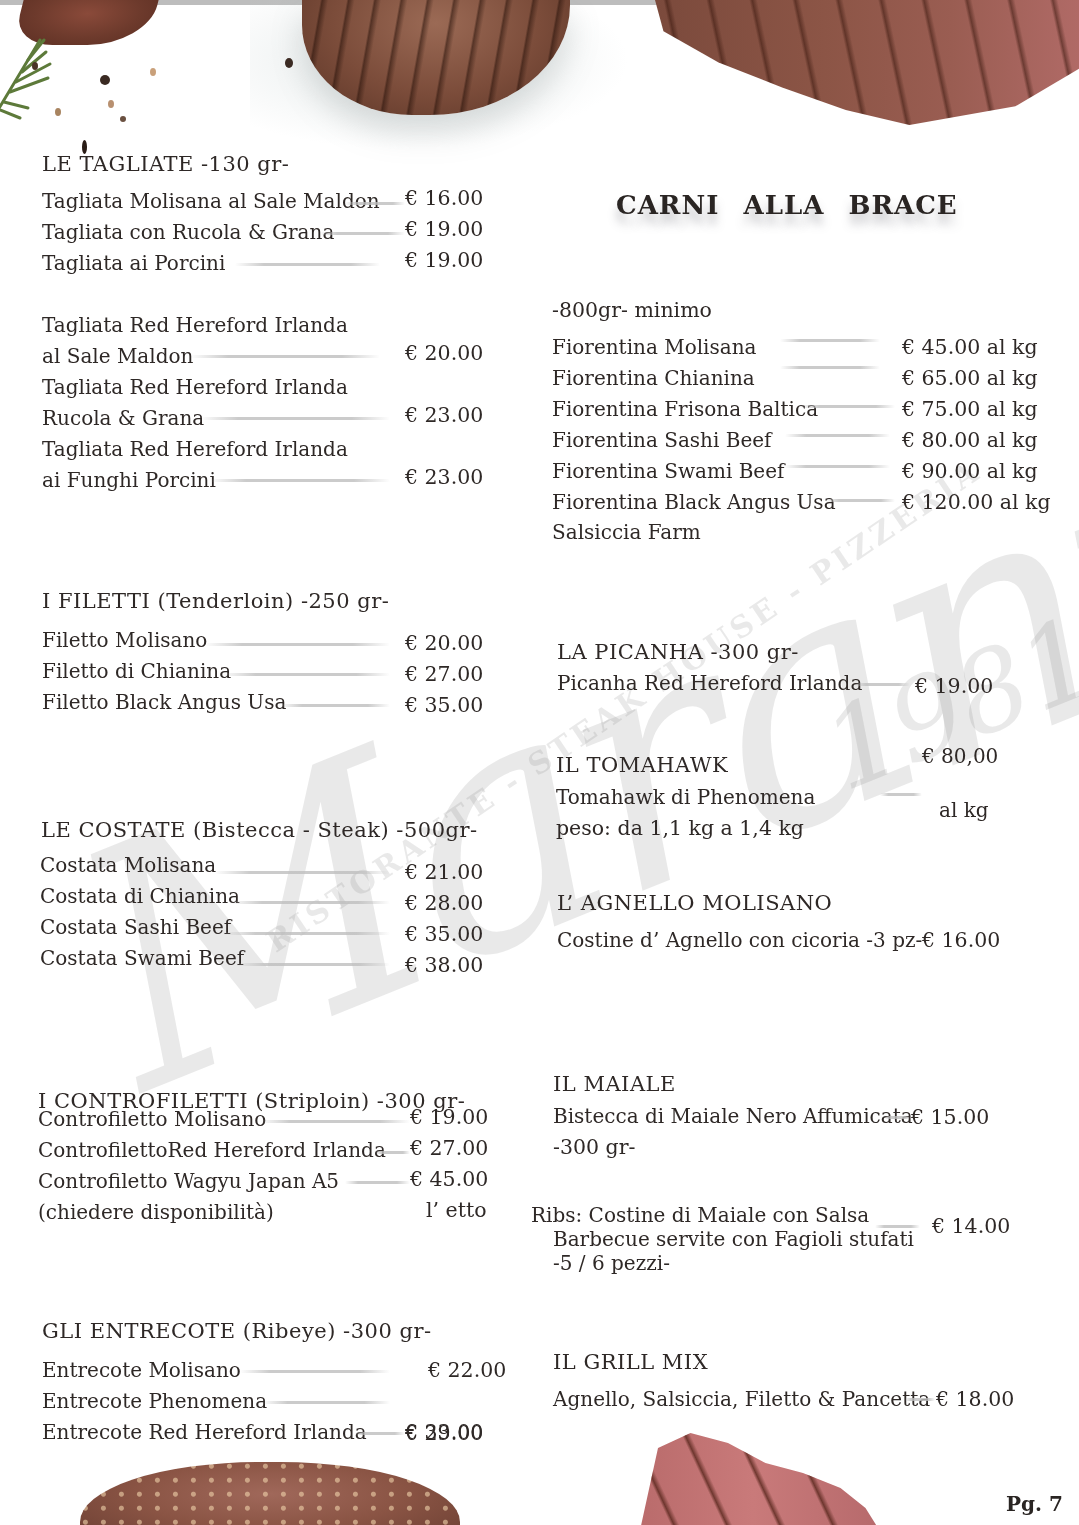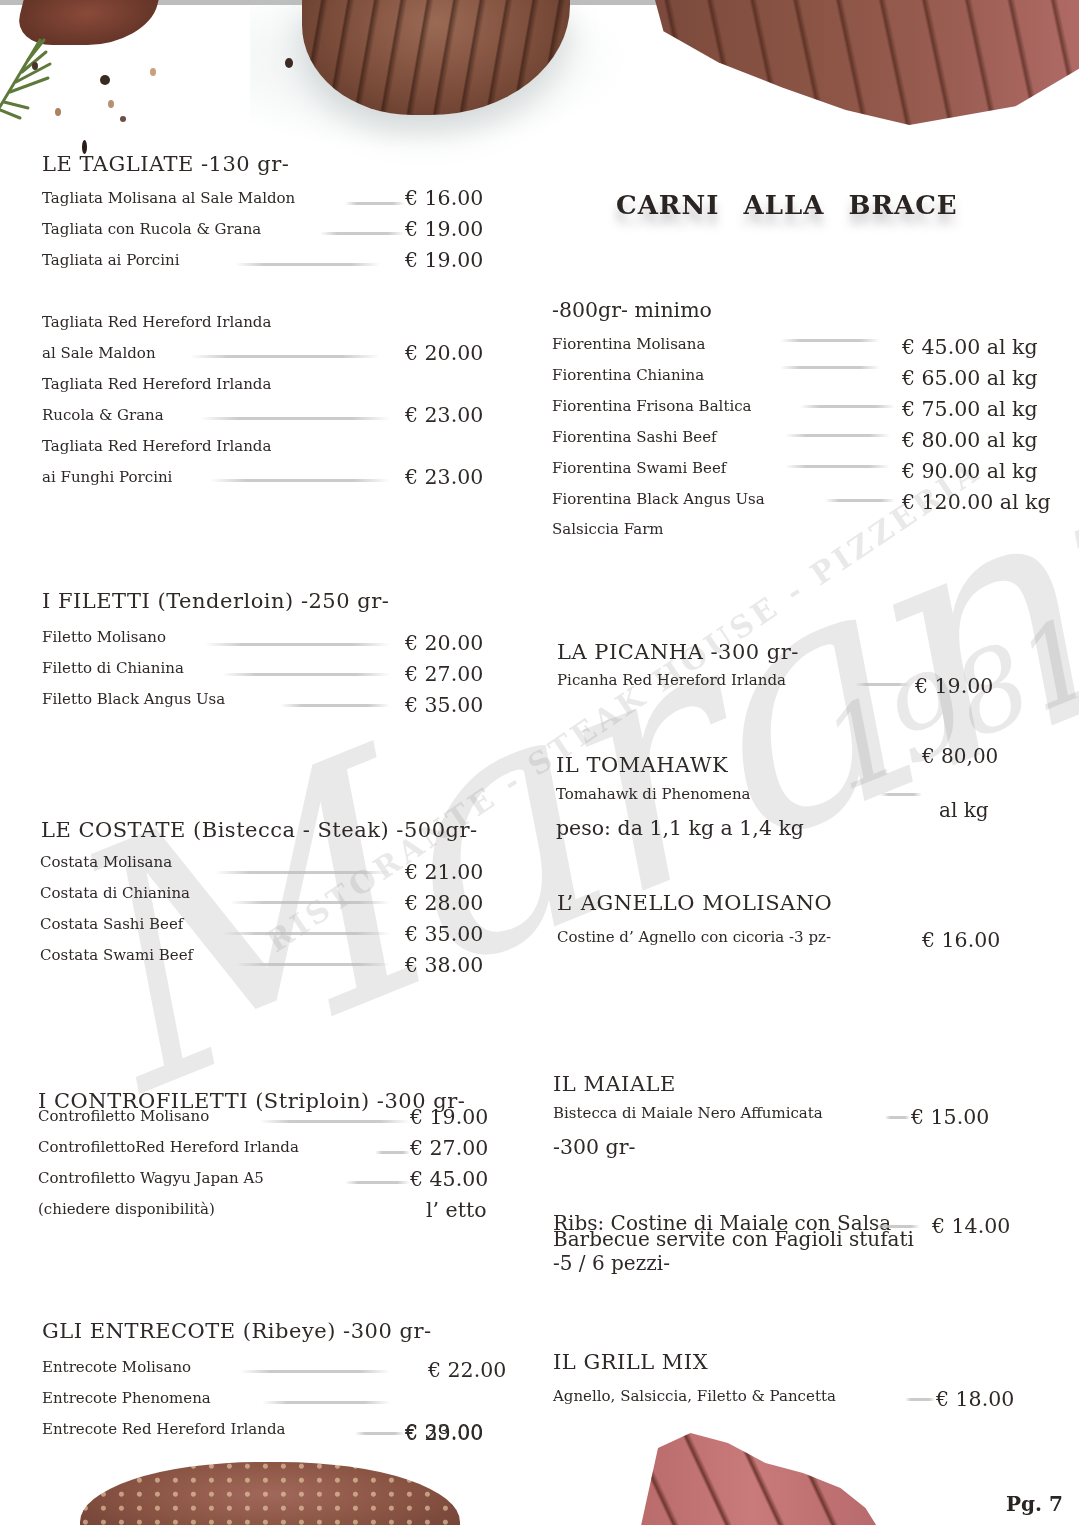--- a/index.html
+++ b/index.html
@@ -72,21 +72,21 @@
     .wm-tagline {
       left: 260px; top: 930px; font-size: 30px; letter-spacing: 4px; font-weight: bold;
       transform: rotate(-34deg); transform-origin: 0 0;
       color: rgba(120,120,120,0.16);
       white-space: nowrap;
     }
 
     
     .abs { position: absolute; white-space: nowrap; }
     .heading { font-size: 21px; letter-spacing: 0.5px; color: #2e2826; }
-    .item { font-size: 15px; color: #2e2826; }
+    .item { font-size: 20px; color: #2e2826; }
     .price { font-size: 20.5px; color: #2e2826; }
     .sub { font-size: 20.5px; color: #2e2826; }
     .leader {
       position: absolute; height: 3px;
       background: linear-gradient(90deg, rgba(200,200,200,0) 0%, rgba(190,190,190,0.8) 20%, rgba(190,190,190,0.8) 80%, rgba(200,200,200,0) 100%);
       border-radius: 2px;
     }
     .main-title {
       left: 616px; top: 190px; font-size: 26px; font-weight: bold; letter-spacing: 1px;
       color: #2a2523; word-spacing: 14px;
@@ -268,21 +268,21 @@
   <div class="abs heading" style="left:557px;top:891px;">L’ AGNELLO  MOLISANO</div>
   <div class="abs item" style="left:557px;top:928px;">Costine d’ Agnello con cicoria -3 pz-</div>
   <div class="abs price" style="left:922px;top:928px;">€ 16.00</div>
 
   <div class="abs heading" style="left:553px;top:1072px;">IL   MAIALE</div>
   <div class="abs item" style="left:553px;top:1104px;">Bistecca di Maiale Nero Affumicata</div>
   <div class="leader" style="left:885px;top:1116px;width:25px;"></div>
   <div class="abs price" style="left:904px;top:1105px;margin-left:7px;">€ 15.00</div>
   <div class="abs sub" style="left:553px;top:1135px;">-300 gr-</div>
 
-  <div class="abs item small-line" style="left:553px;top:1205px;margin-top:8px;">Ribs: Costine di Maiale  con  Salsa</div>
+  <div class="abs item small-line" style="left:531px;top:1205px;">Ribs: Costine di Maiale  con  Salsa</div>
   <div class="abs item small-line" style="left:553px;top:1229px;">Barbecue  servite con Fagioli stufati</div>
   <div class="abs item small-line" style="left:553px;top:1253px;">-5 / 6 pezzi-</div>
   <div class="leader" style="left:875px;top:1225px;width:45px;"></div>
   <div class="abs price" style="left:932px;top:1214px;">€ 14.00</div>
 
   <div class="abs heading" style="left:553px;top:1350px;">IL  GRILL  MIX</div>
   <div class="abs item" style="left:553px;top:1387px;">Agnello, Salsiccia, Filetto &amp; Pancetta</div>
   <div class="leader" style="left:905px;top:1398px;width:30px;"></div>
   <div class="abs price" style="left:936px;top:1387px;">€ 18.00</div>
 

